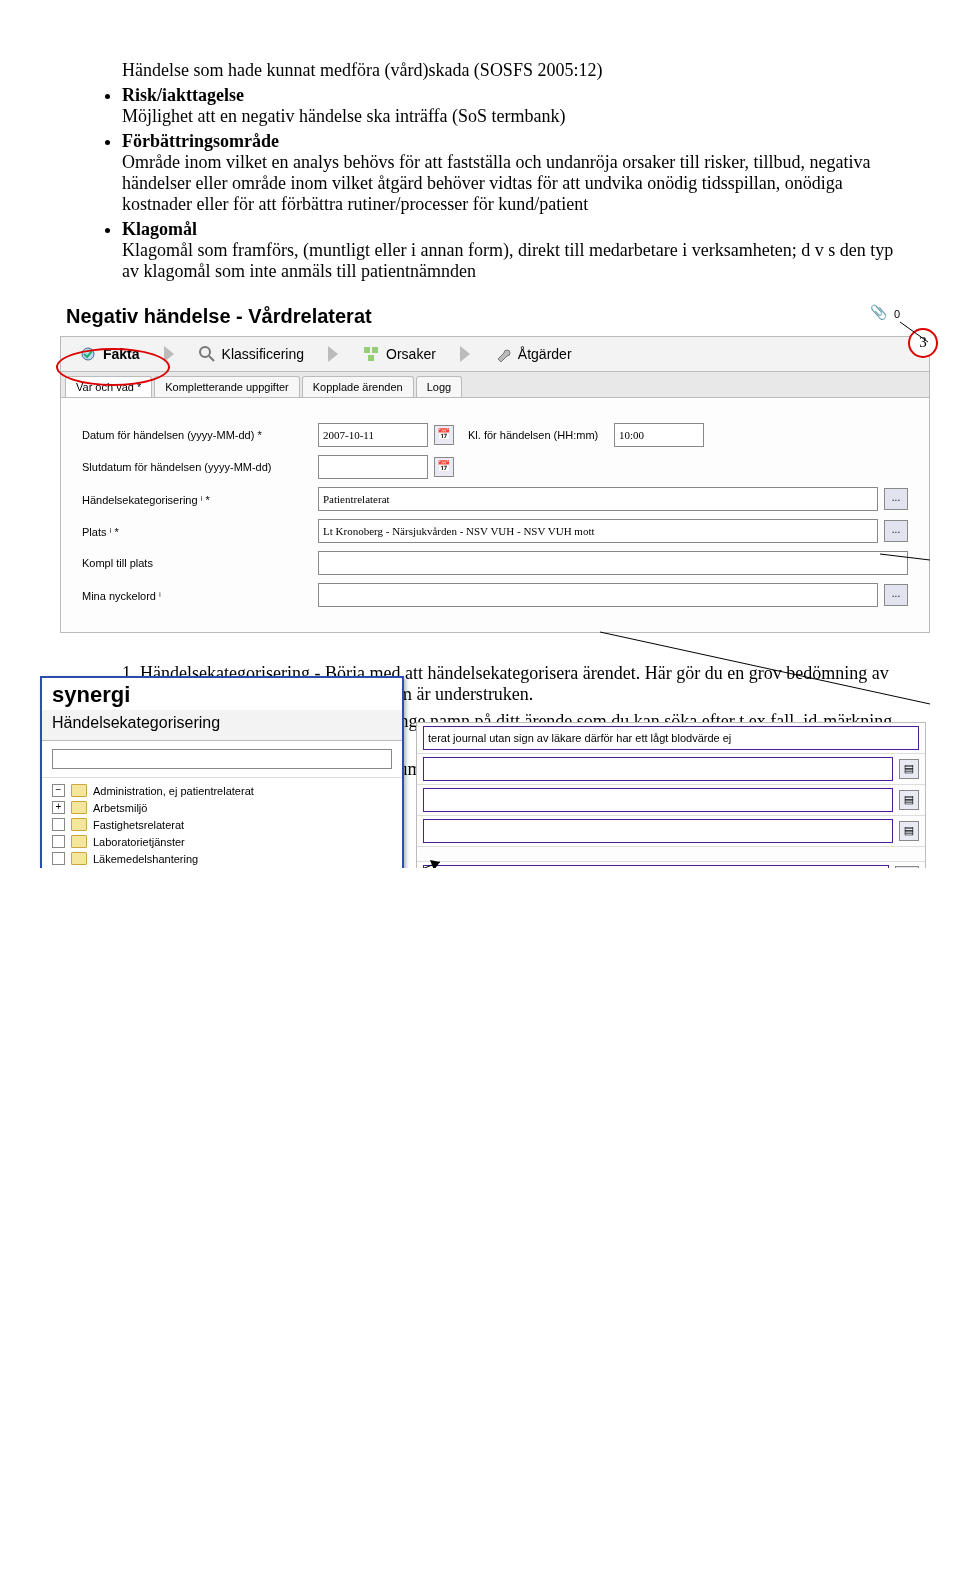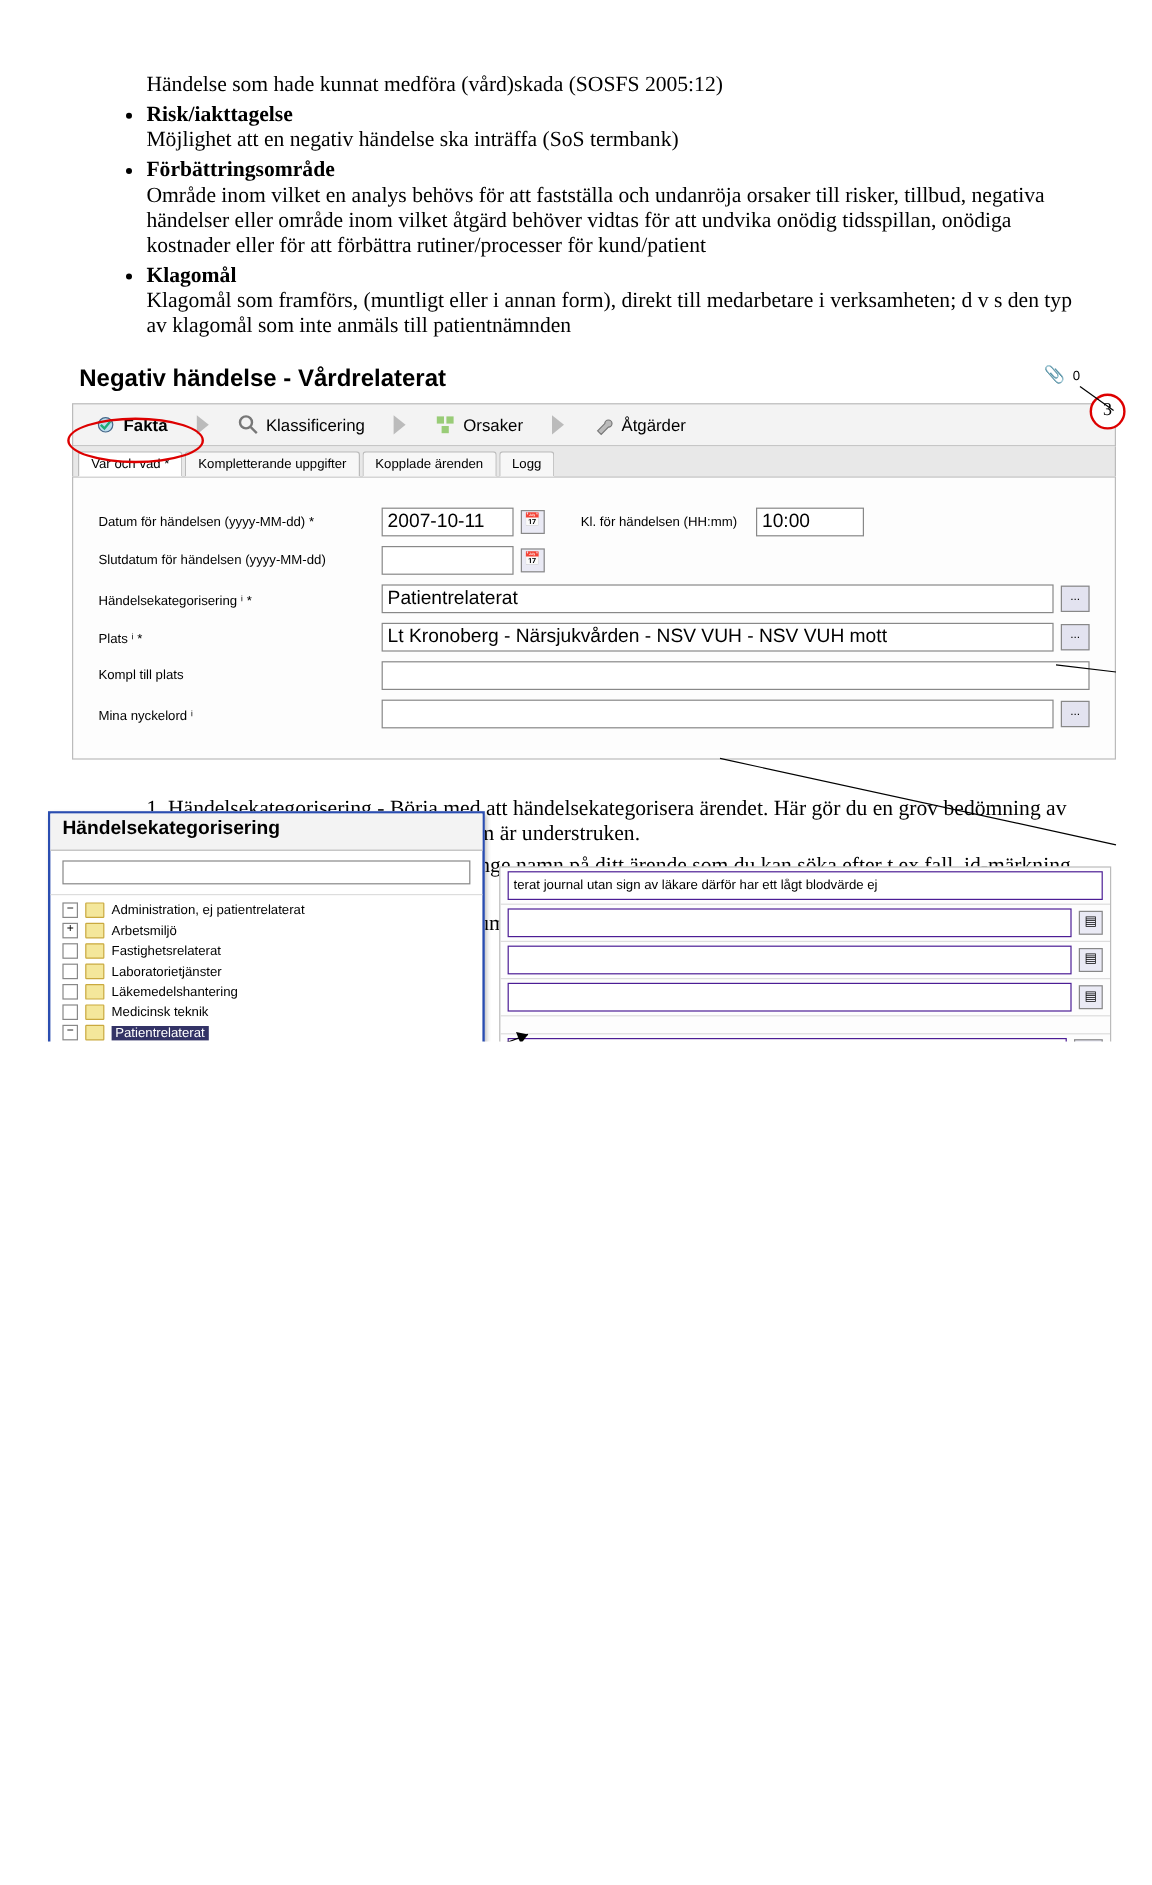--- a/index.html
+++ b/index.html
@@ -106,35 +106,35 @@
     padding: 4px 0;
     gap: 6px;
   }
   .form-row label.fl {
     width: 230px;
     flex-shrink: 0;
   }
   .form-row input.txt {
     border: 1px solid #888;
     padding: 2px 4px;
-    font-family: Liberation Sans, sans-serif;
-    font-size: 16px;
+    font-family: Liberation Serif, serif;
+    font-size: 11px;
     height: 18px;
     box-sizing: content-box;
   }
   .form-row .long { flex: 1; }
   .pick {
     width: 22px; height: 20px;
     background: #e3e3f0;
     border: 1px solid #888;
     font-size: 10px;
     text-align: center;
     line-height: 18px;
   }
-  .form-row label.fl2 { width: 140px; margin-left: 24px; }
+  .form-row label.fl2 { width: 140px; margin-left: 8px; }
   .note-icon {
     width: 18px; height: 18px;
     border: 1px solid #888;
     background: #eaeaf5;
     font-size: 11px;
     text-align: center; line-height: 16px;
   }
 
   .dialog {
     position: absolute;
@@ -155,21 +155,21 @@
     font-weight: bold;
   }
   .dialog .titlebar .x {
     width: 18px; height: 16px; background:#e33; color:#fff;
     text-align:center; line-height:14px; font-weight:bold; border:1px solid #900;
   }
   .dialog .brand {
     font-size: 22px; font-weight: bold; padding: 4px 10px 2px;
   }
   .dialog .dhead {
-    font-size: 16px; font-weight: bold; padding: 4px 10px 8px;
+    font-size: 16px; font-weight: normal; padding: 4px 10px 8px;
     border-bottom: 1px solid #bbb;
     background: #f3f3f3;
   }
   .dialog .search {
     padding: 8px 10px; border-bottom:1px solid #ddd;
   }
   .dialog .search input {
     width: 100%; border:1px solid #888; padding:3px 4px;
     font-size:11px; box-sizing:border-box;
   }
@@ -360,20 +360,21 @@
       <input class="txt long" style="">
     </div>
     <div class="form-row">
       <label class="fl">Mina nyckelord ⁱ</label>
       <input class="txt long" style="">
       <div class="pick">...</div>
     </div>
   </div>
 
   <div class="dialog">
+    <div class="brand">synergi</div>
     <div class="dhead">Händelsekategorisering</div>
     <div class="search">
       <input value="" style="">
     </div>
     <div class="tree" id="tree-host">
         <div class="node">
           <span class="exp">−</span>
           <span class="fold"></span>
           <span class="lbl">Administration, ej patientrelaterat</span>
         </div>

